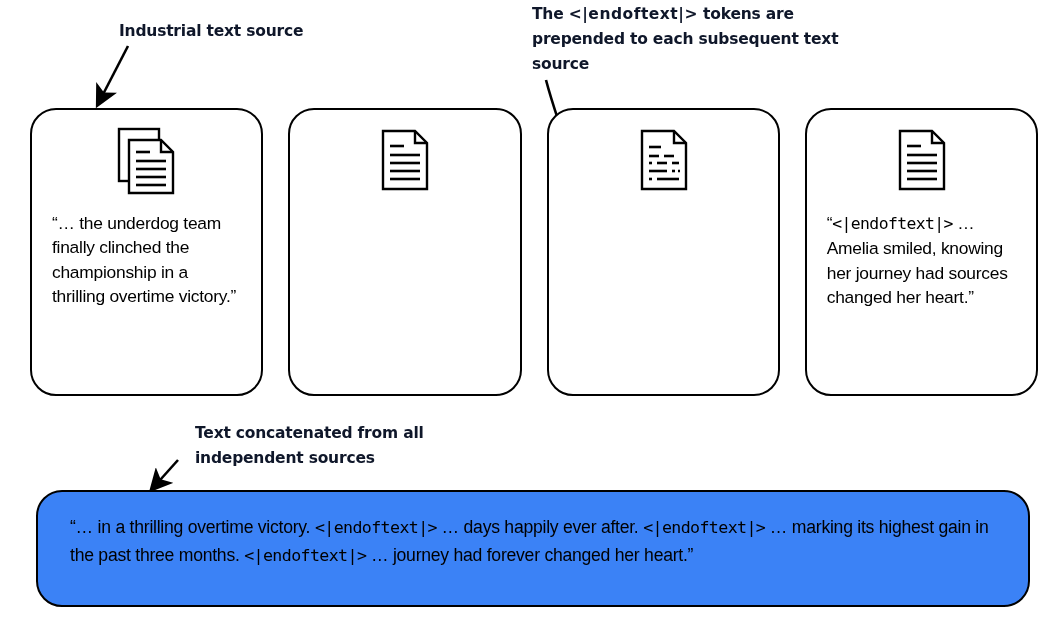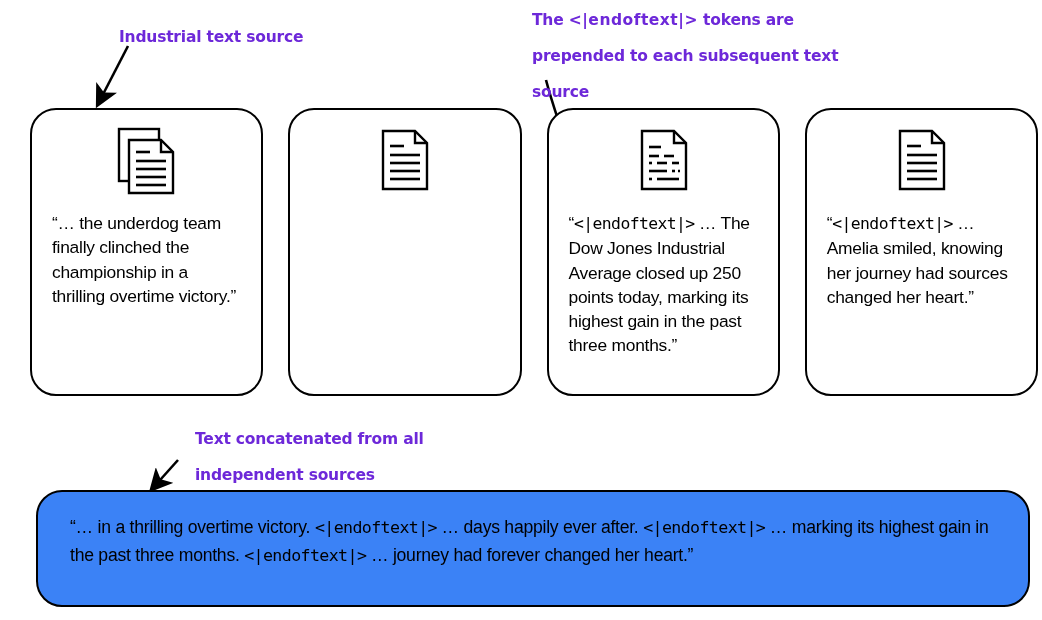--- a/index.html
+++ b/index.html
@@ -15,23 +15,23 @@
     font-family: "Liberation Sans", sans-serif;
     color: #000000;
   }
 
   
   .annot {
     position: absolute;
     font-family: "DejaVu Sans", sans-serif;
     font-weight: bold;
     font-size: 15.5px;
-    line-height: 36px;
+    line-height: 25px;
     letter-spacing: -0.2px;
-    color: #6d28d9;
+    color: #0f172a;
     white-space: pre-line;
   }
   .annot .tok {
     font-family: "DejaVu Sans", sans-serif;
     font-weight: bold;
     letter-spacing: 0.5px;
   }
   #annot-independent-source { left: 119px; top: 19px; }
   #annot-endoftext-note    { left: 532px; top: 2px; width: 310px; }
   #annot-concatenated      { left: 195px; top: 421px; width: 300px; }
@@ -177,21 +177,20 @@
         <line x1="15" y1="36" x2="18" y2="36" stroke="#000" stroke-width="2.6"></line>
         <line x1="23" y1="36" x2="33" y2="36" stroke="#000" stroke-width="2.6"></line>
         <line x1="38" y1="36" x2="45" y2="36" stroke="#000" stroke-width="2.6"></line>
         <line x1="15" y1="44" x2="33" y2="44" stroke="#000" stroke-width="2.6"></line>
         <line x1="38" y1="44" x2="41" y2="44" stroke="#000" stroke-width="2.6"></line>
         <line x1="44" y1="44" x2="46" y2="44" stroke="#000" stroke-width="2.6"></line>
         <line x1="15" y1="52" x2="18" y2="52" stroke="#000" stroke-width="2.6"></line>
         <line x1="23" y1="52" x2="45" y2="52" stroke="#000" stroke-width="2.6"></line>
       </svg>
     </span>
-    <div class="card-text"><span>“</span><span class="tok">&lt;|endoftext|&gt;</span><span> … The Dow Jones Industrial Average closed up 250 points today, marking its highest gain in the past three months.”</span></div>
   </div>
 
   <div class="source-card">
     <span class="card-icon">
       <svg width="62" height="70" viewBox="0 0 62 70">
         <path d="M8,4 L40,4 L52,16 L52,62 L8,62 Z" fill="#fff" stroke="#000" stroke-width="2.4"></path>
         <path d="M40,4 L40,16 L52,16" fill="none" stroke="#000" stroke-width="2.4"></path>
         <line x1="15" y1="19" x2="29" y2="19" stroke="#000" stroke-width="2.6"></line>
         <line x1="15" y1="28" x2="45" y2="28" stroke="#000" stroke-width="2.6"></line>
         <line x1="15" y1="36" x2="45" y2="36" stroke="#000" stroke-width="2.6"></line>

